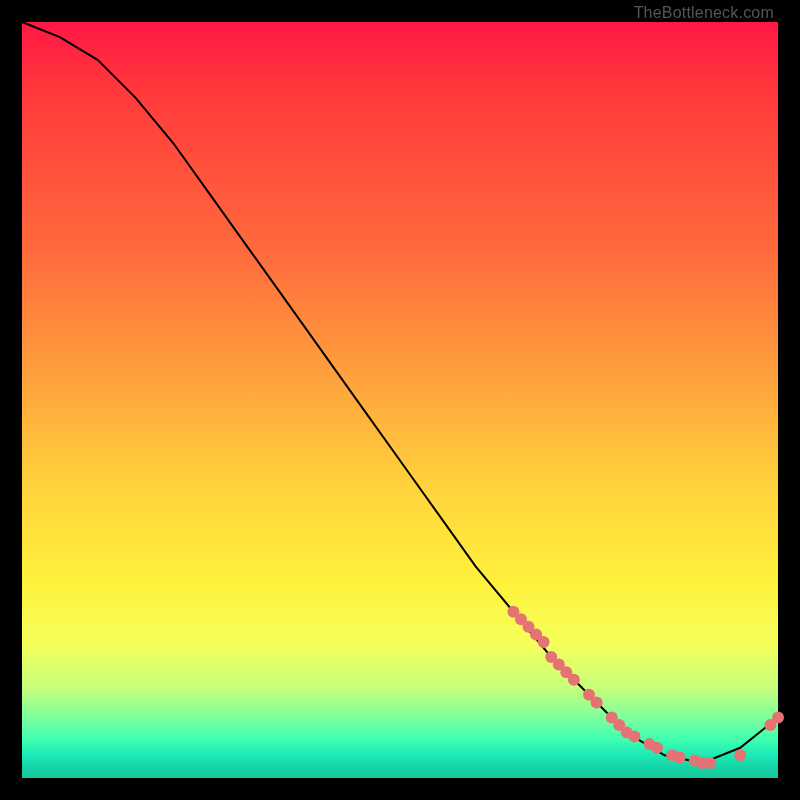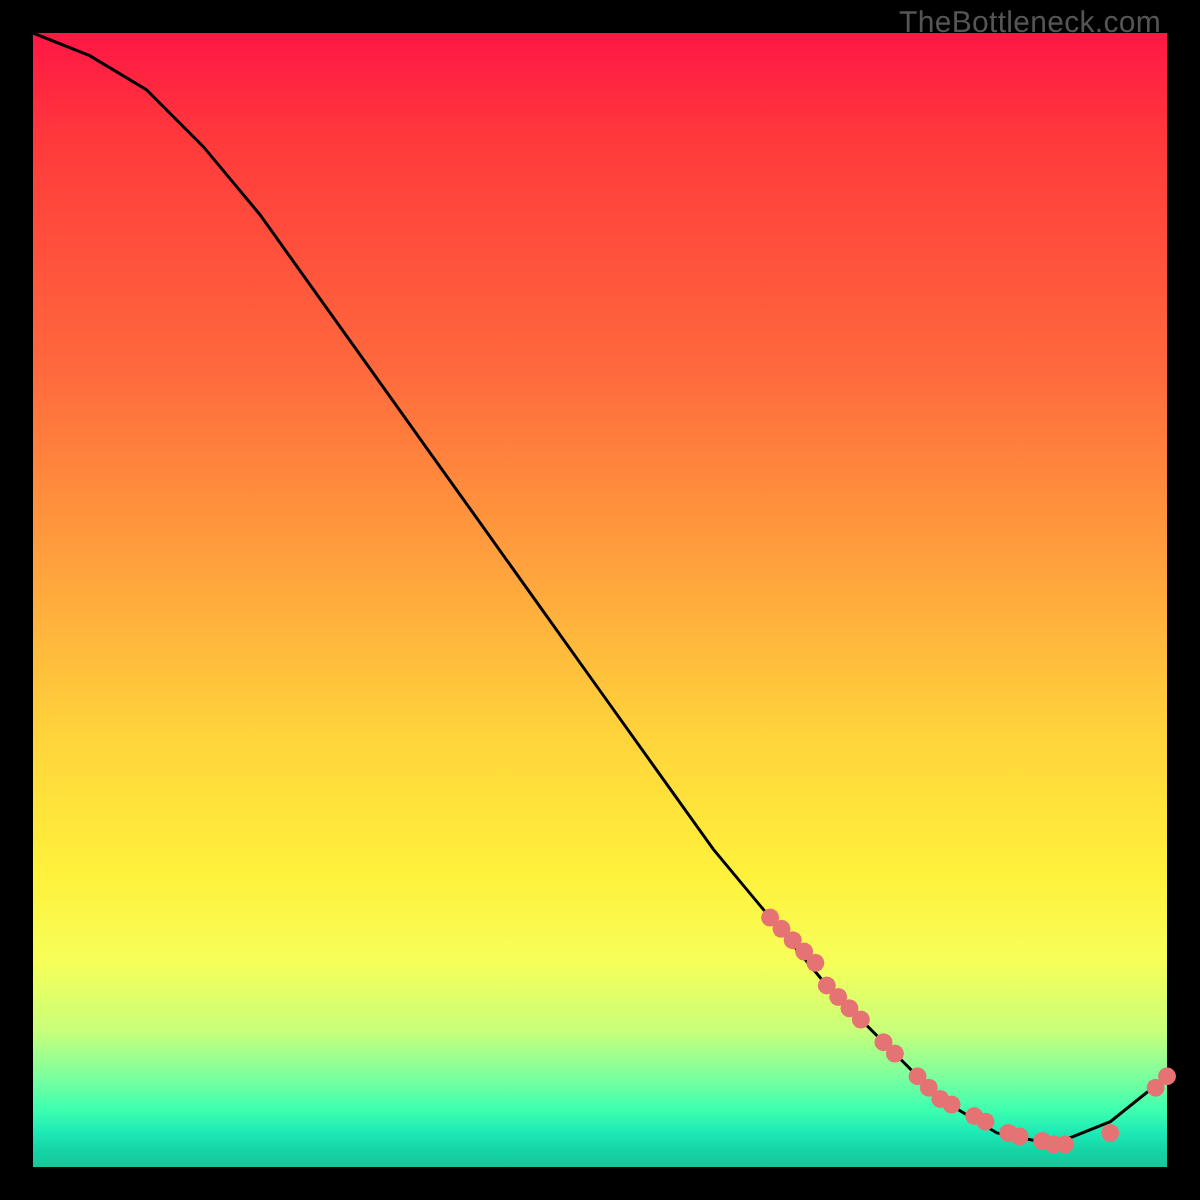--- a/index.html
+++ b/index.html
@@ -39,21 +39,21 @@
       #1de9b6 97%,
       #15d4a5 98.5%,
       #15c79b 100%
     );
   }
   .watermark {
     position: absolute;
     top: 4px;
     right: 26px;
     color: #555;
-    font-size: 20px;
+    font-size: 16px;
     letter-spacing: 0.2px;
     font-weight: 500;
     user-select: none;
   }
   svg.curve {
     position: absolute;
     left: 22px;
     top: 22px;
     width: 756px;
     height: 756px;

